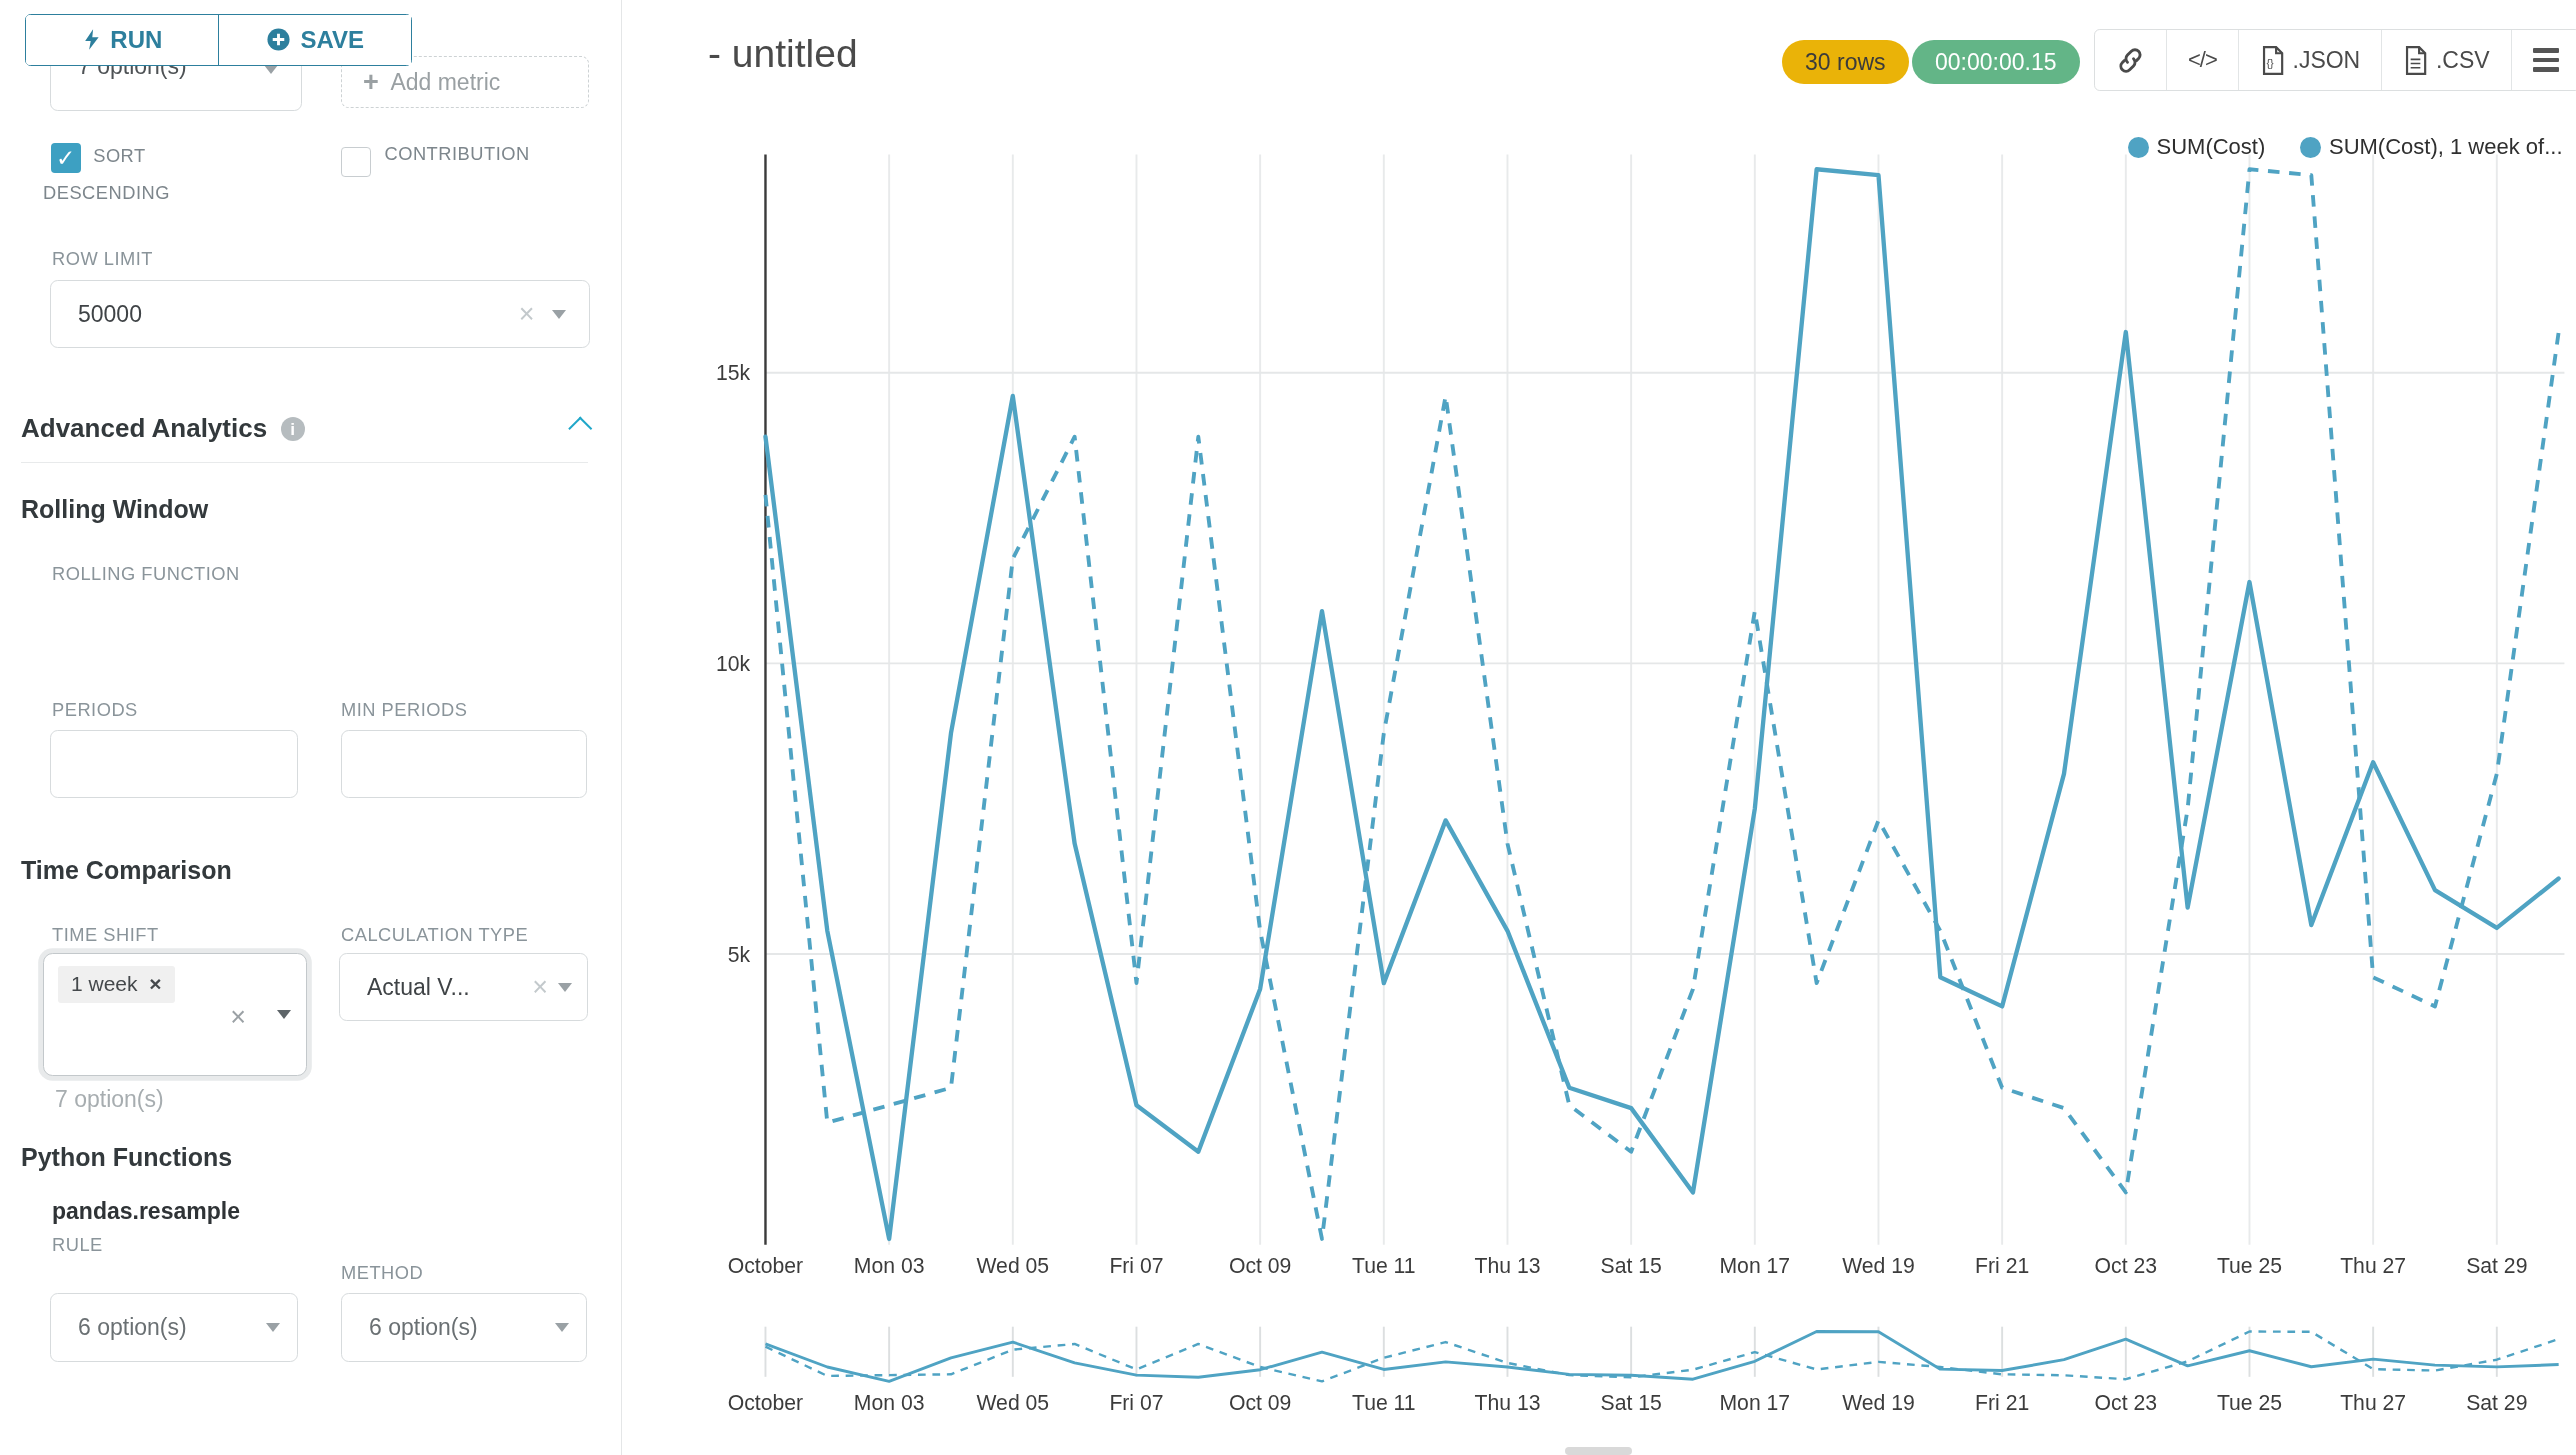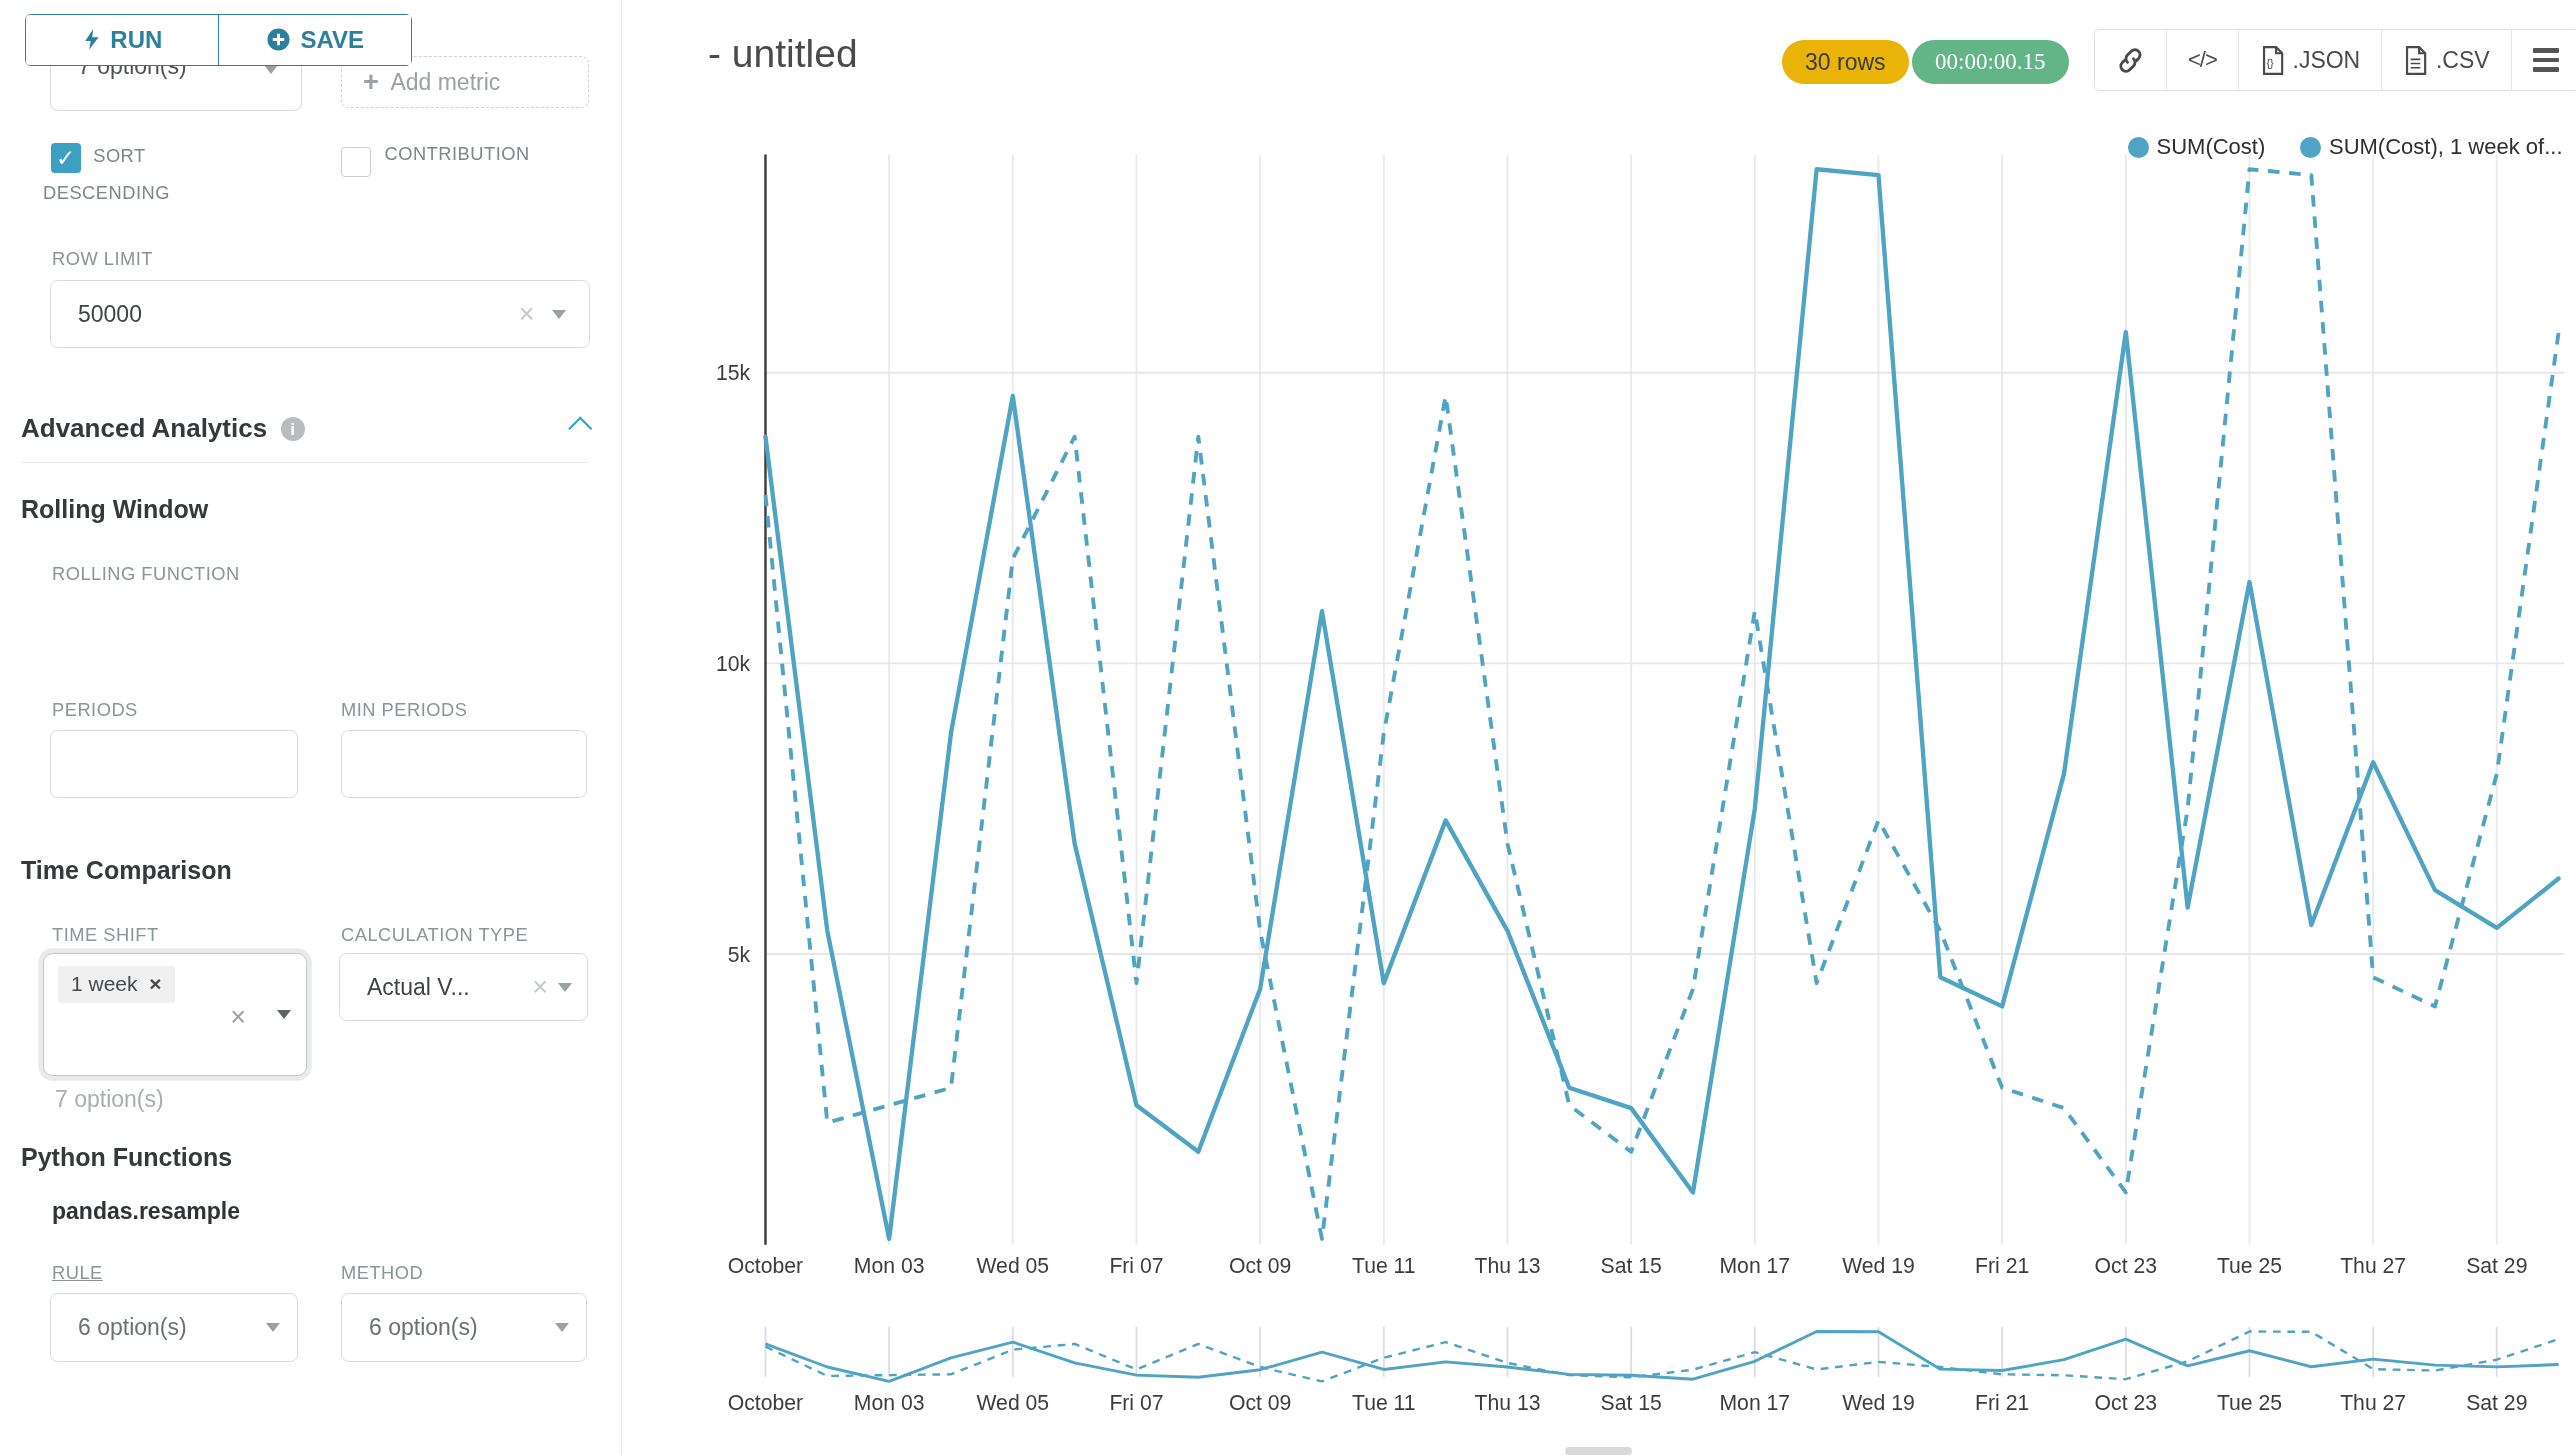--- a/index.html
+++ b/index.html
@@ -28,21 +28,21 @@
   .divider{border-top:1.9px solid #e8eaeb;}
   .input-empty{background:#fff;border:1.9px solid #d7dbdd;border-radius:7.7px;}
   .tag{display:inline-flex;align-items:center;gap:11.6px;background:#f0f0f0;border-radius:2.9px;padding:6.7px 13.5px;font-size:21px;color:#45494c;}
   .tag .tag-x{font-weight:700;color:#45494c;font-size:21px;}
   .hint{font-size:23px;color:#a7adb0;}
 
   
   #chart-title{position:absolute;left:708px;top:32px;font-size:39px;color:#4a4a4a;}
   .pill{position:absolute;height:44px;border-radius:23px;display:flex;align-items:center;padding:0 23px;font-size:23px;}
   #rows-badge{left:1782px;top:40px;background:#eab308;color:#3b3b3b;}
-  #timer-badge{left:1912px;top:40px;background:#63b587;color:#fff;font-family:Liberation Serif, serif;}
+  #timer-badge{left:1912px;top:40px;background:#63b587;color:#fff;}
   #toolbar{position:absolute;left:2094px;top:29px;height:62px;display:flex;background:#fff;border:1.9px solid #dcdfe0;border-radius:5.8px;box-sizing:border-box;}
   #toolbar .tbtn{display:flex;align-items:center;justify-content:center;gap:7.7px;padding:0 21px;border-left:1.9px solid #e2e5e6;color:#4a4a4a;font-size:23px;cursor:pointer;}
   #toolbar .tbtn:first-child{border-left:none;}
   .code-glyph{font-size:22px;color:#4a4a4a;letter-spacing:-1px;}
   .hamburger{display:inline-flex;flex-direction:column;gap:4.8px;}
   .hamburger span{display:block;width:26px;height:4.8px;background:#555;border-radius:1px;}
 
   #legend{position:absolute;top:134px;right:13.5px;display:flex;gap:35px;align-items:center;}
   .legend-item{display:flex;align-items:center;gap:7.7px;font-size:22px;color:#2f2f2f;}
   .legend-dot{width:21px;height:21px;border-radius:50%;}
@@ -204,21 +204,21 @@
     <div class="ctl-label abs" style="left:341px;top:924px;">CALCULATION TYPE</div>
     <div class="select abs" style="left:339px;top:953px;width:247px;height:66px;">
       <span class="val" style="color:#3f4346;">Actual V...</span>
       <span class="clear-x" style="margin-right:9.6px;">×</span>
       <span class="caret" style="margin-right:15.4px;"></span>
     </div>
 
     <div class="sub-title abs" style="left:21px;top:1143px;">Python Functions</div>
     <div class="abs" style="left:52px;top:1198px;font-size:23px;font-weight:600;color:#2f3336;">pandas.resample</div>
 
-    <div class="ctl-label abs" style="left:52px;top:1262px;text-decoration:underline;">RULE</div>
+    <div class="ctl-label abs" style="left:52px;top:1234px;">RULE</div>
     <div class="ctl-label abs" style="left:341px;top:1262px;">METHOD</div>
     <div class="select abs" style="left:50px;top:1293px;width:246px;height:67px;">
       <span class="val" style="color:#6a7073;">6 option(s)</span>
       <span class="caret" style="margin-right:17.4px;"></span>
     </div>
     <div class="select abs" style="left:341px;top:1293px;width:244px;height:67px;">
       <span class="val" style="color:#6a7073;">6 option(s)</span>
       <span class="caret" style="margin-right:17.4px;"></span>
     </div>
 

